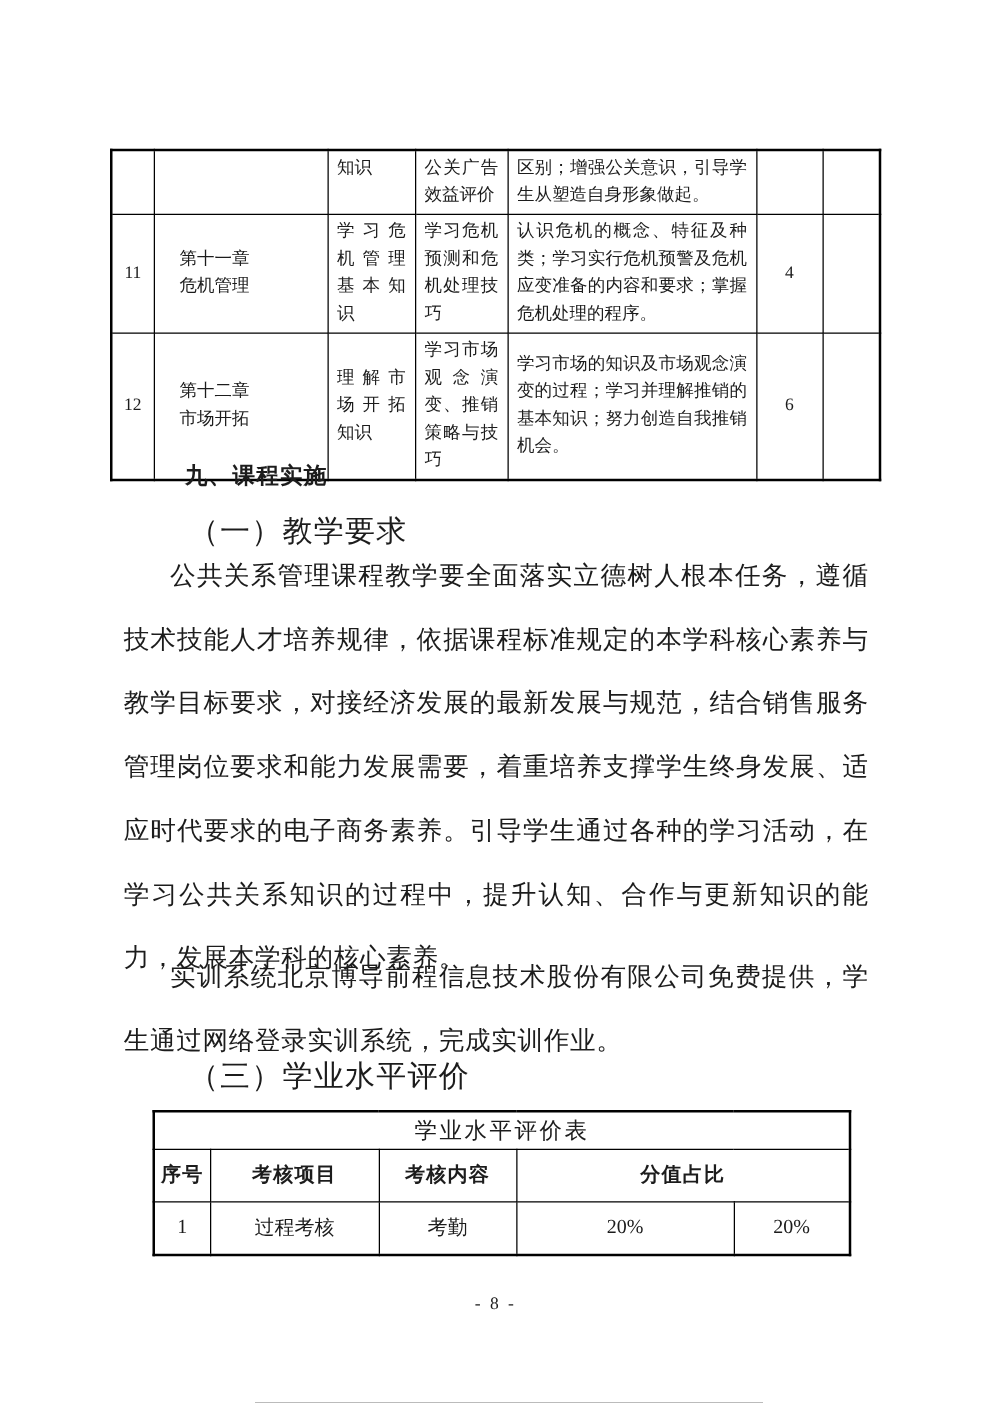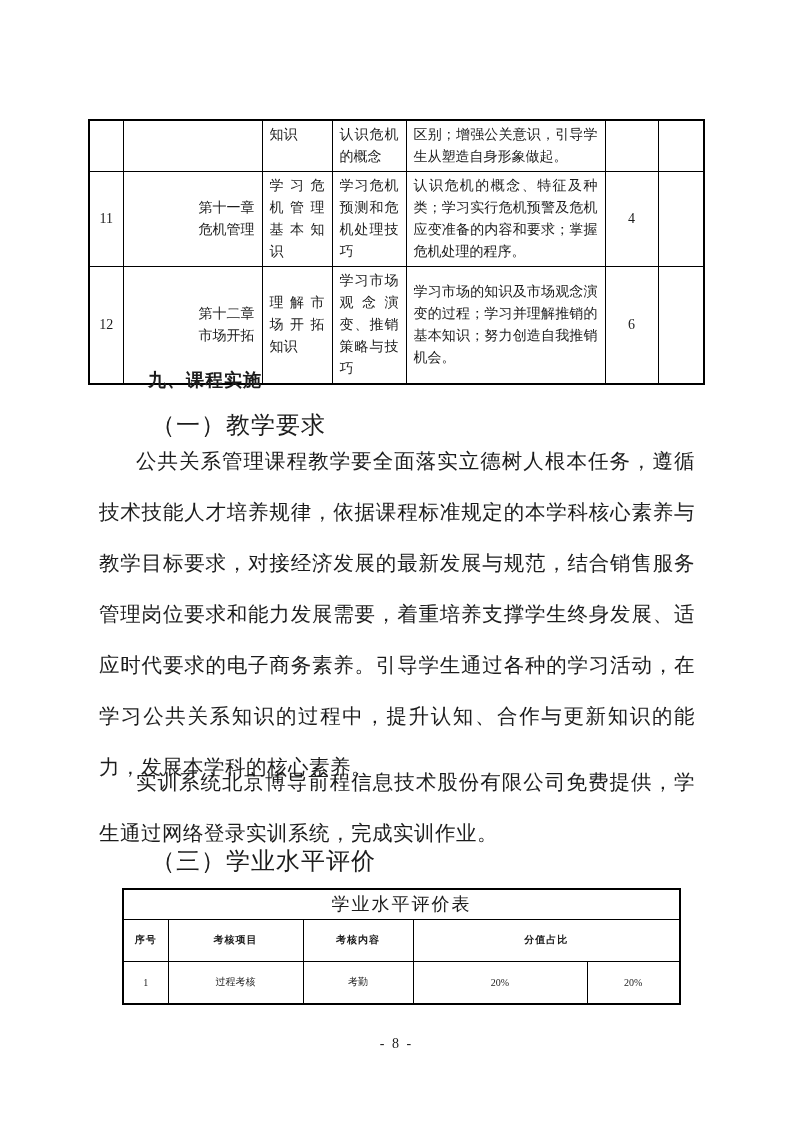--- a/index.html
+++ b/index.html
@@ -22,21 +22,21 @@
   }
   .t1 td {
     border:1px solid #000;
     font-size:14px; line-height:22px;
     padding:3px 7px;
     vertical-align:middle;
     text-align:justify;
   }
   .t1 tr.cont td { vertical-align:top; }
   .t1 td.num { text-align:center; padding:3px 2px; }
-  .t1 td.chapter { white-space:pre-line; text-align:right;padding-left:20px; }
+  .t1 td.chapter { white-space:pre-line; text-align:left;padding-left:20px; }
   .t1 td.hours { text-align:center; }
 
   
   .h1 {
     position:absolute; left:148px; top:368px;
     font-family:"Liberation Sans", sans-serif;
     font-weight:bold; font-size:18px; letter-spacing:1px;
   }
   .sub {
     position:absolute; left:151px;
@@ -55,21 +55,21 @@
   .p1 { top:436px; }
   .p2 { top:757px; }
 
   
   .t2 {
     position:absolute; left:122px; top:888px; width:557px;
     border:2px solid #000;
   }
   .t2 td {
     border:1px solid #000;
-    font-size:10px; text-align:center; vertical-align:middle;
+    font-size:16px; text-align:center; vertical-align:middle;
     padding:2px 4px;
   }
   .t2 .title-cell { font-size:18px; height:30px; letter-spacing:2px; }
   .t2 .hdr td { font-weight:bold; height:42px; letter-spacing:1px; }
   .t2 .data td { height:43px; }
 
   .footer {
     position:absolute; left:0; top:1036px; width:100%;
     text-align:center; font-size:14px; letter-spacing:2px;
   }
@@ -87,21 +87,21 @@
       <col style="width:74px">
         <col style="width:199px">
         <col style="width:53px">
       <col style="width:46px">
     </colgroup>
     <tbody>
       <tr class="cont" style="height:44px">
         <td class="num"></td>
         <td class="chapter"></td>
         <td>知识</td>
-        <td>认识危机的概念</td>
+        <td>公关广告效益评价</td>
         <td>区别；增强公关意识，引导学生从塑造自身形象做起。</td>
         <td class="hours"></td>
         <td></td>
       </tr>
       <tr style="height:86px">
         <td class="num">11</td>
         <td class="chapter">第十一章
 危机管理</td>
         <td>学习危机管理基本知识</td>
         <td>学习危机预测和危机处理技巧</td>

